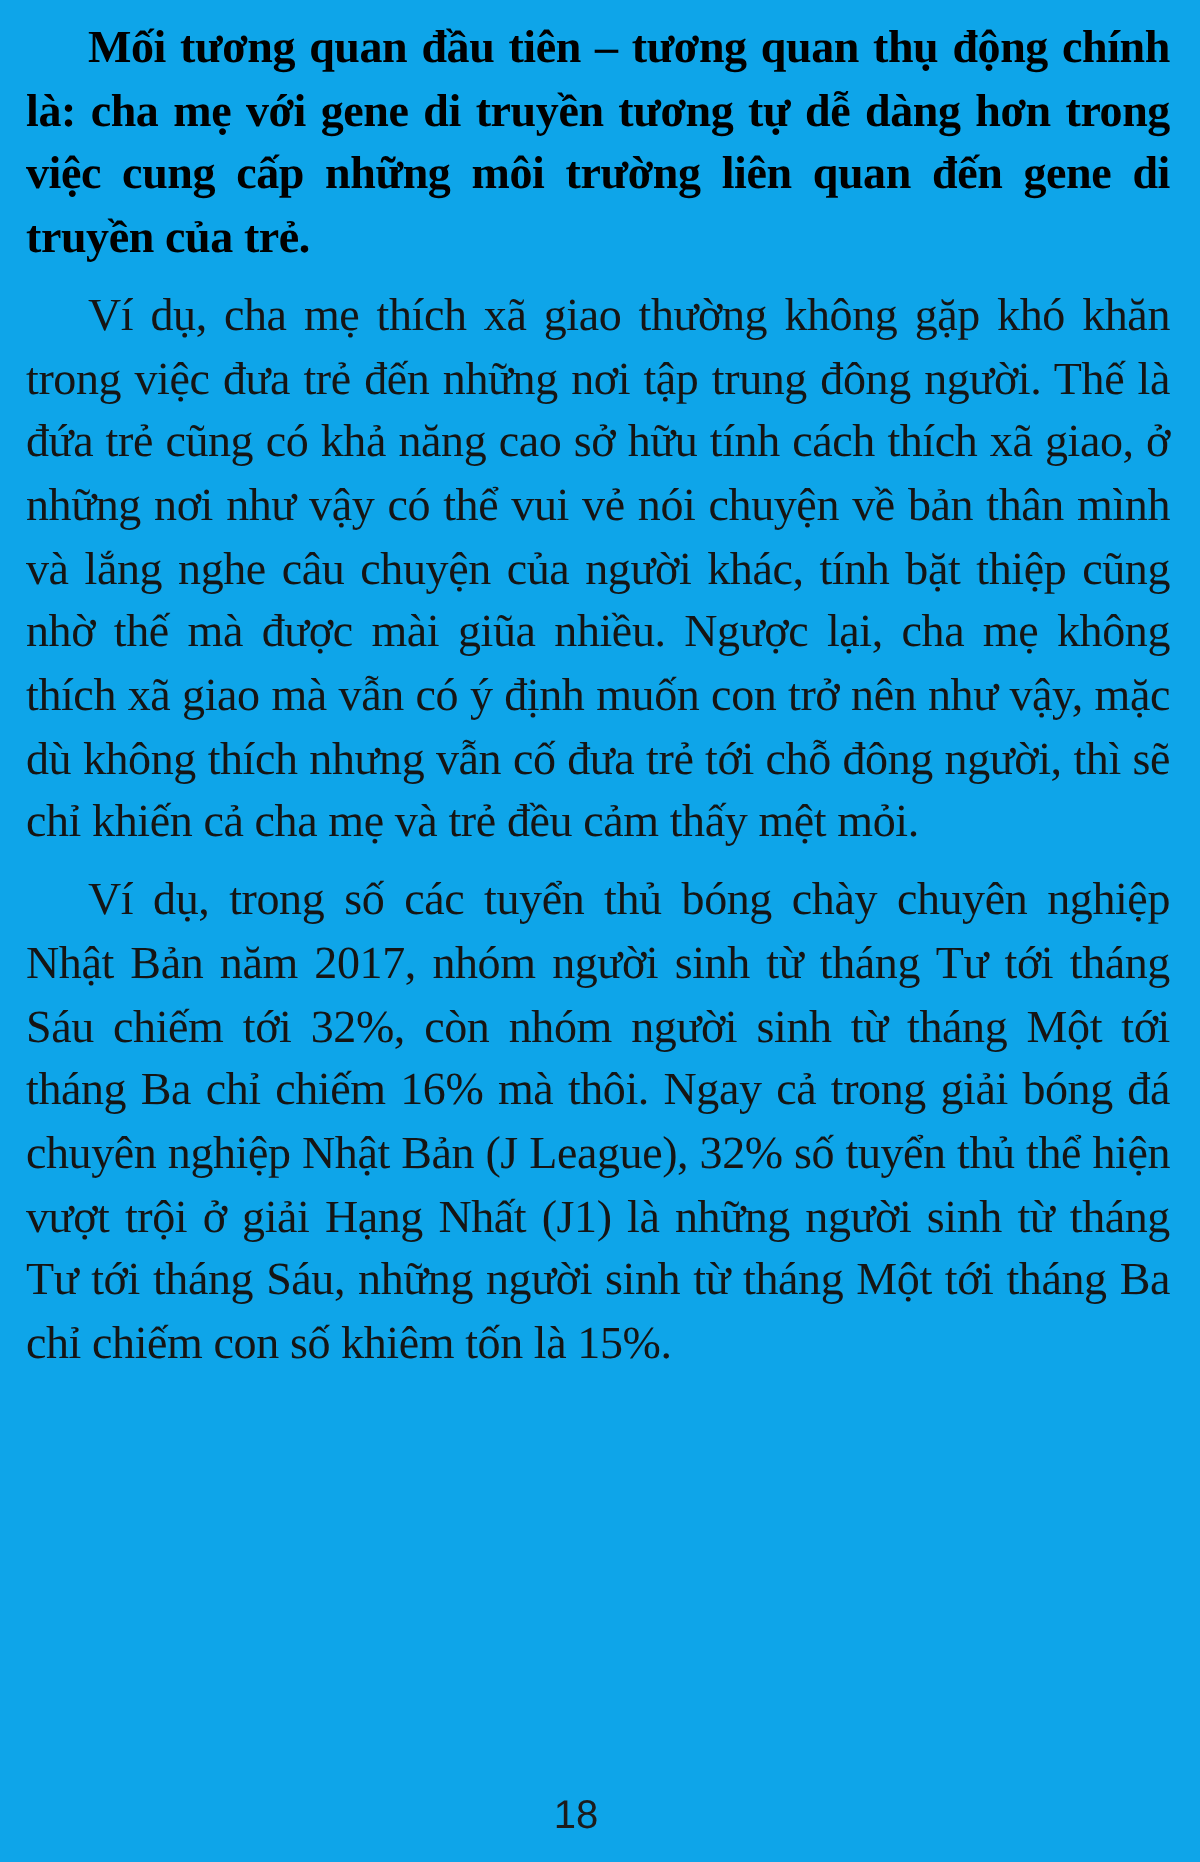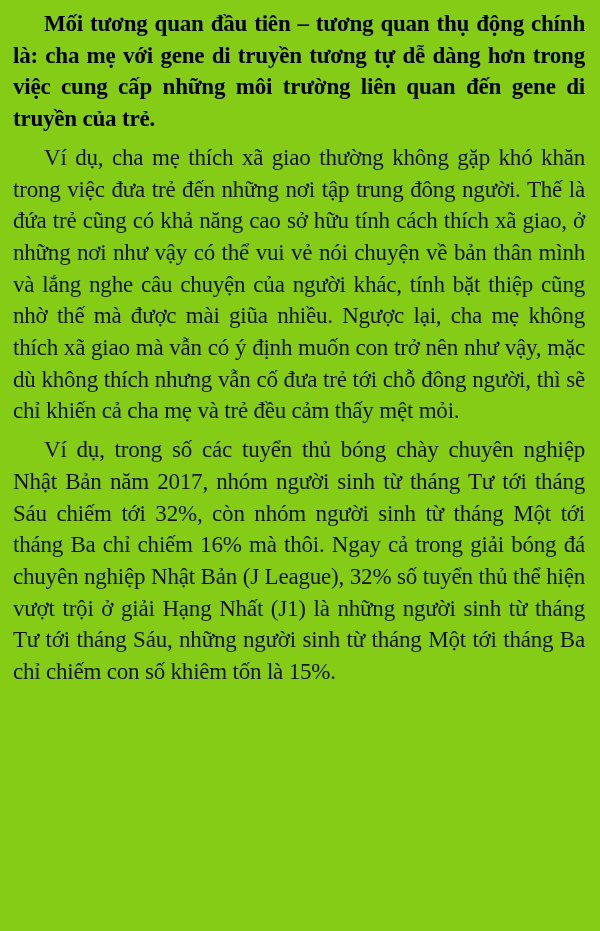--- a/index.html
+++ b/index.html
@@ -14,21 +14,21 @@
     color: #151515;
     position: relative;
     overflow: hidden;
   }
   .page {
     position: absolute;
     top: 0;
     left: 0;
     width: 600px;
     height: 931px;
-    background: #84cc16;
+    background: #0ea5e9;
   }
   .text-block {
     position: absolute;
     top: 8px;
     left: 13px;
     right: 15px;
   }
   .para {
     font-size: 23px;
     line-height: 31.7px;
@@ -55,13 +55,14 @@
 </style>
 </head>
 <body>
 
 <div class="page">
   <div class="text-block">
     <p class="para bold">Mối tương quan đầu tiên – tương quan thụ động chính là: cha mẹ với gene di truyền tương tự dễ dàng hơn trong việc cung cấp những môi trường liên quan đến gene di truyền của trẻ.</p>
     <p class="para">Ví dụ, cha mẹ thích xã giao thường không gặp khó khăn trong việc đưa trẻ đến những nơi tập trung đông người. Thế là đứa trẻ cũng có khả năng cao sở hữu tính cách thích xã giao, ở những nơi như vậy có thể vui vẻ nói chuyện về bản thân mình và lắng nghe câu chuyện của người khác, tính bặt thiệp cũng nhờ thế mà được mài giũa nhiều. Ngược lại, cha mẹ không thích xã giao mà vẫn có ý định muốn con trở nên như vậy, mặc dù không thích nhưng vẫn cố đưa trẻ tới chỗ đông người, thì sẽ chỉ khiến cả cha mẹ và trẻ đều cảm thấy mệt mỏi.</p>
     <p class="para">Ví dụ, trong số các tuyển thủ bóng chày chuyên nghiệp Nhật Bản năm 2017, nhóm người sinh từ tháng Tư tới tháng Sáu chiếm tới 32%, còn nhóm người sinh từ tháng Một tới tháng Ba chỉ chiếm 16% mà thôi. Ngay cả trong giải bóng đá chuyên nghiệp Nhật Bản (J League), 32% số tuyển thủ thể hiện vượt trội ở giải Hạng Nhất (J1) là những người sinh từ tháng Tư tới tháng Sáu, những người sinh từ tháng Một tới tháng Ba chỉ chiếm con số khiêm tốn là 15%.</p>
   </div>
+  <div class="page-number">18</div>
 </div>
 
 </body></html>

